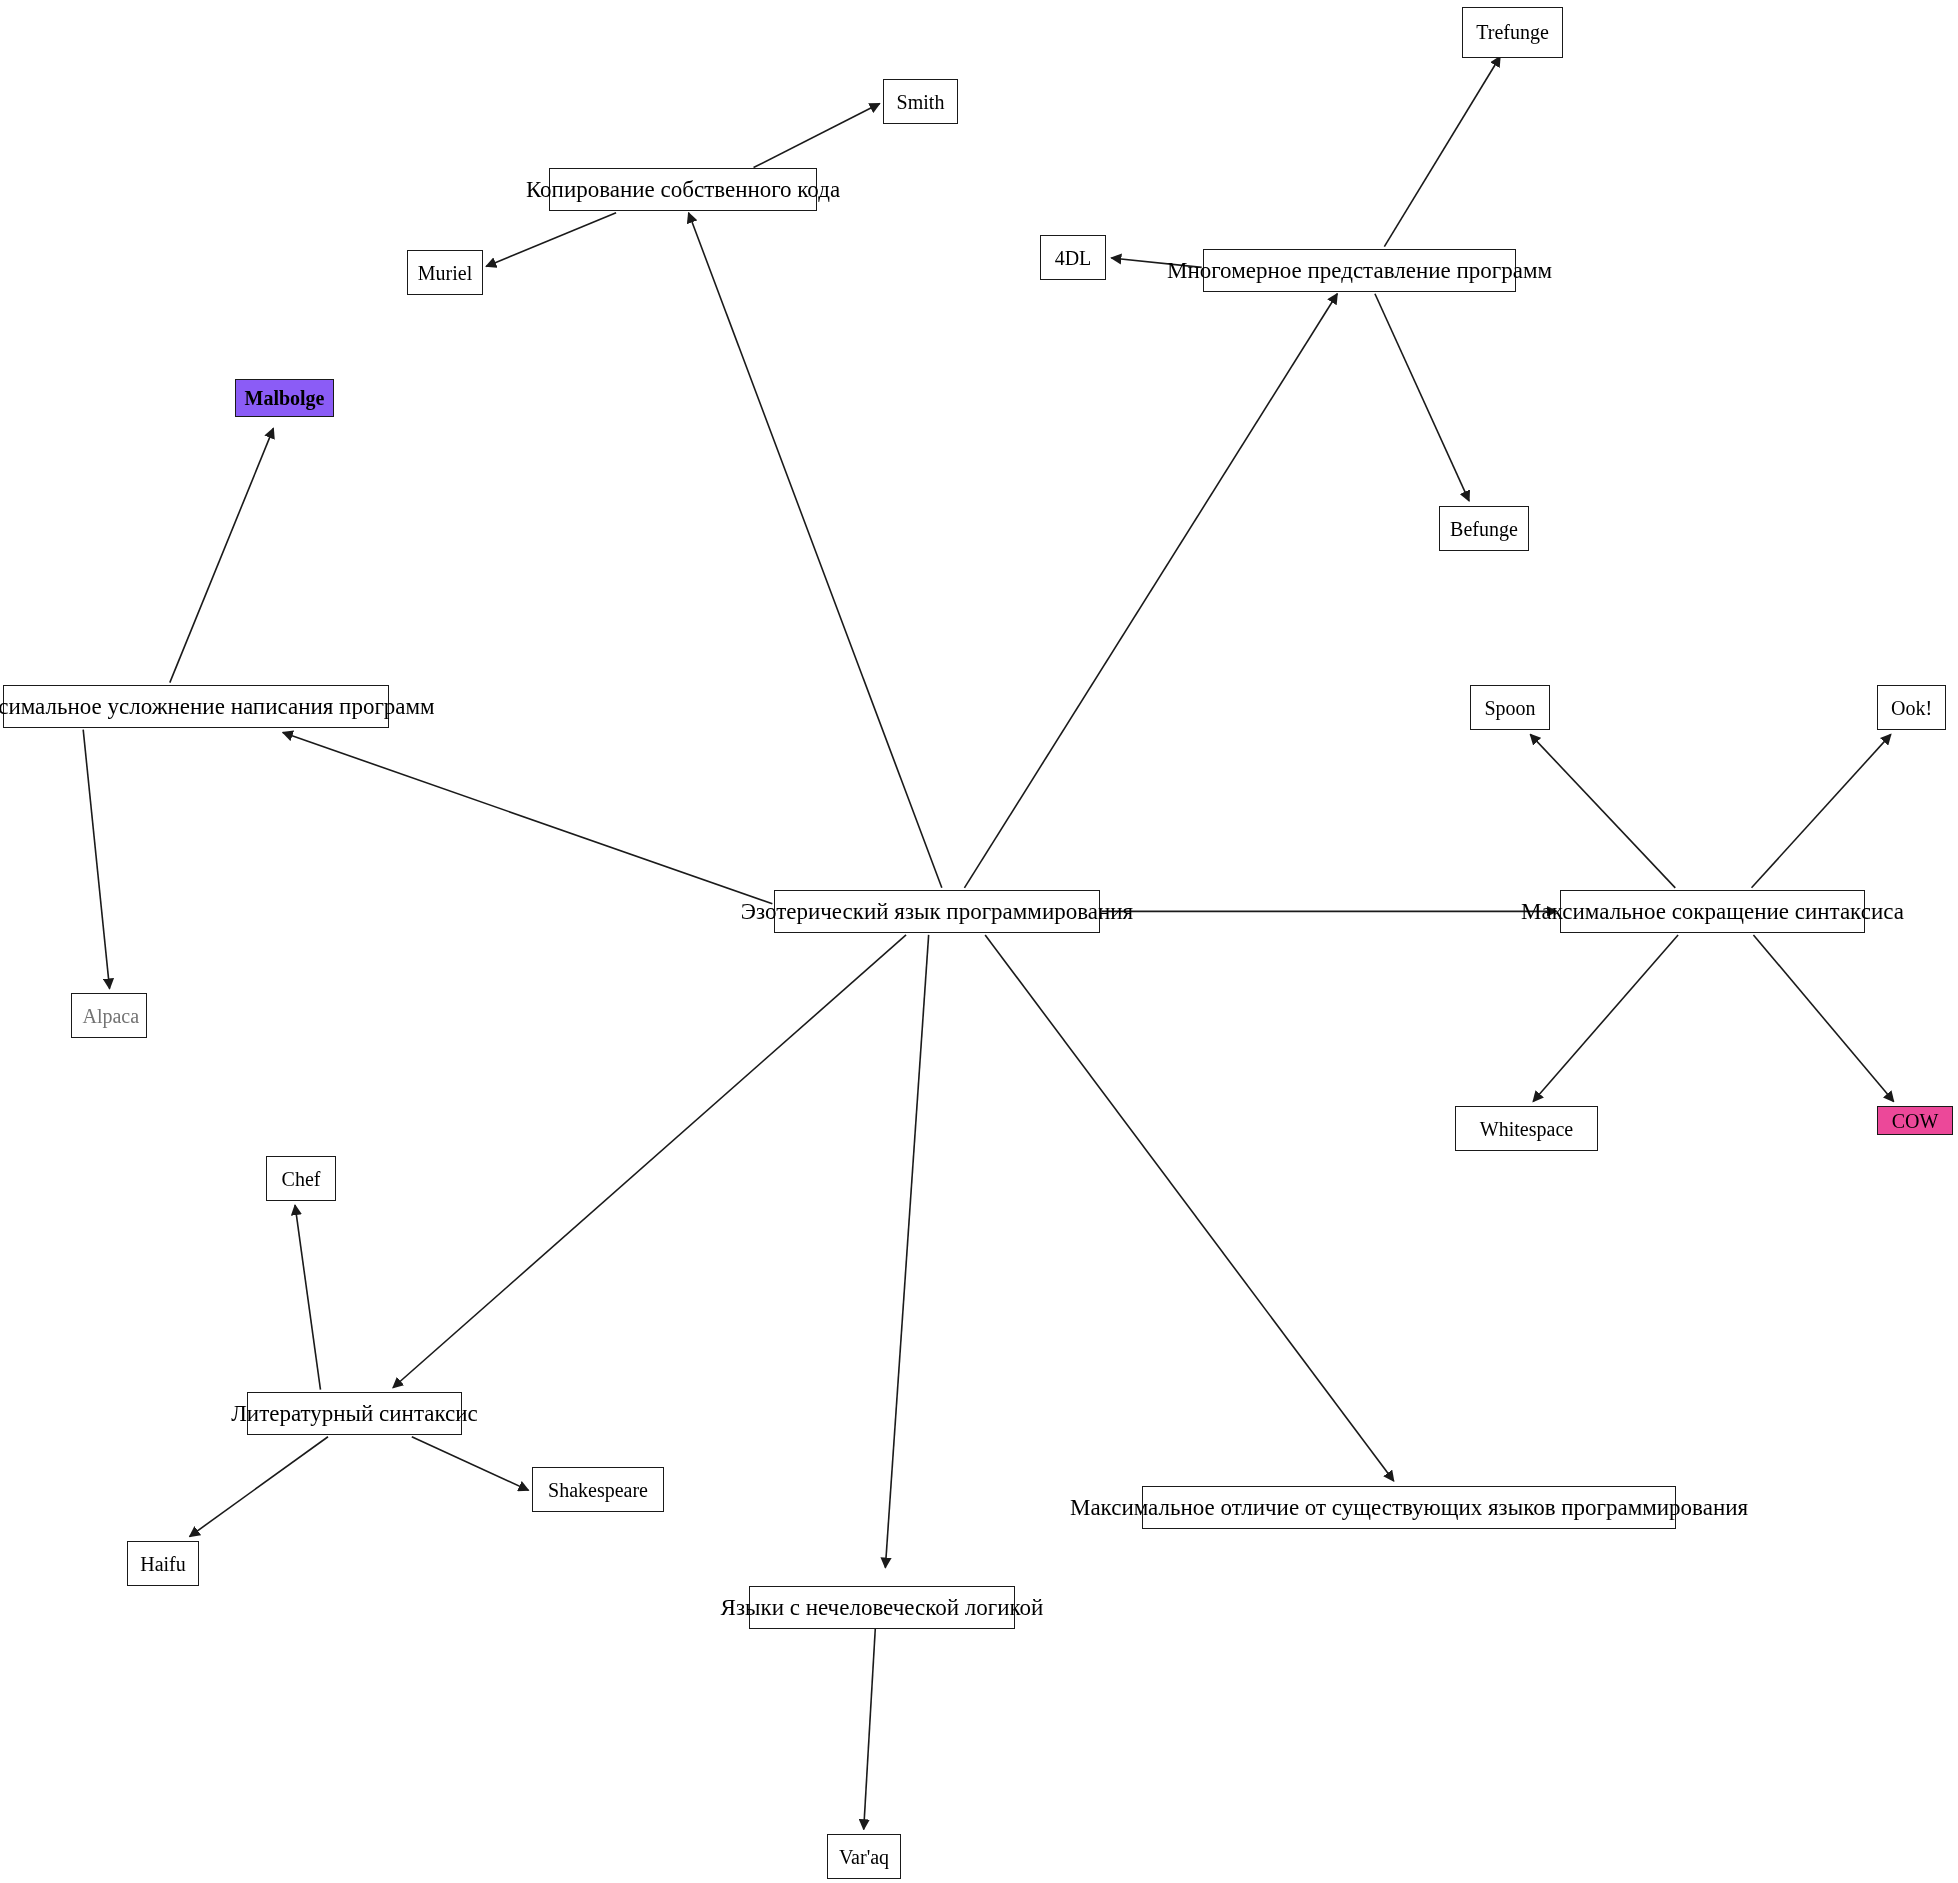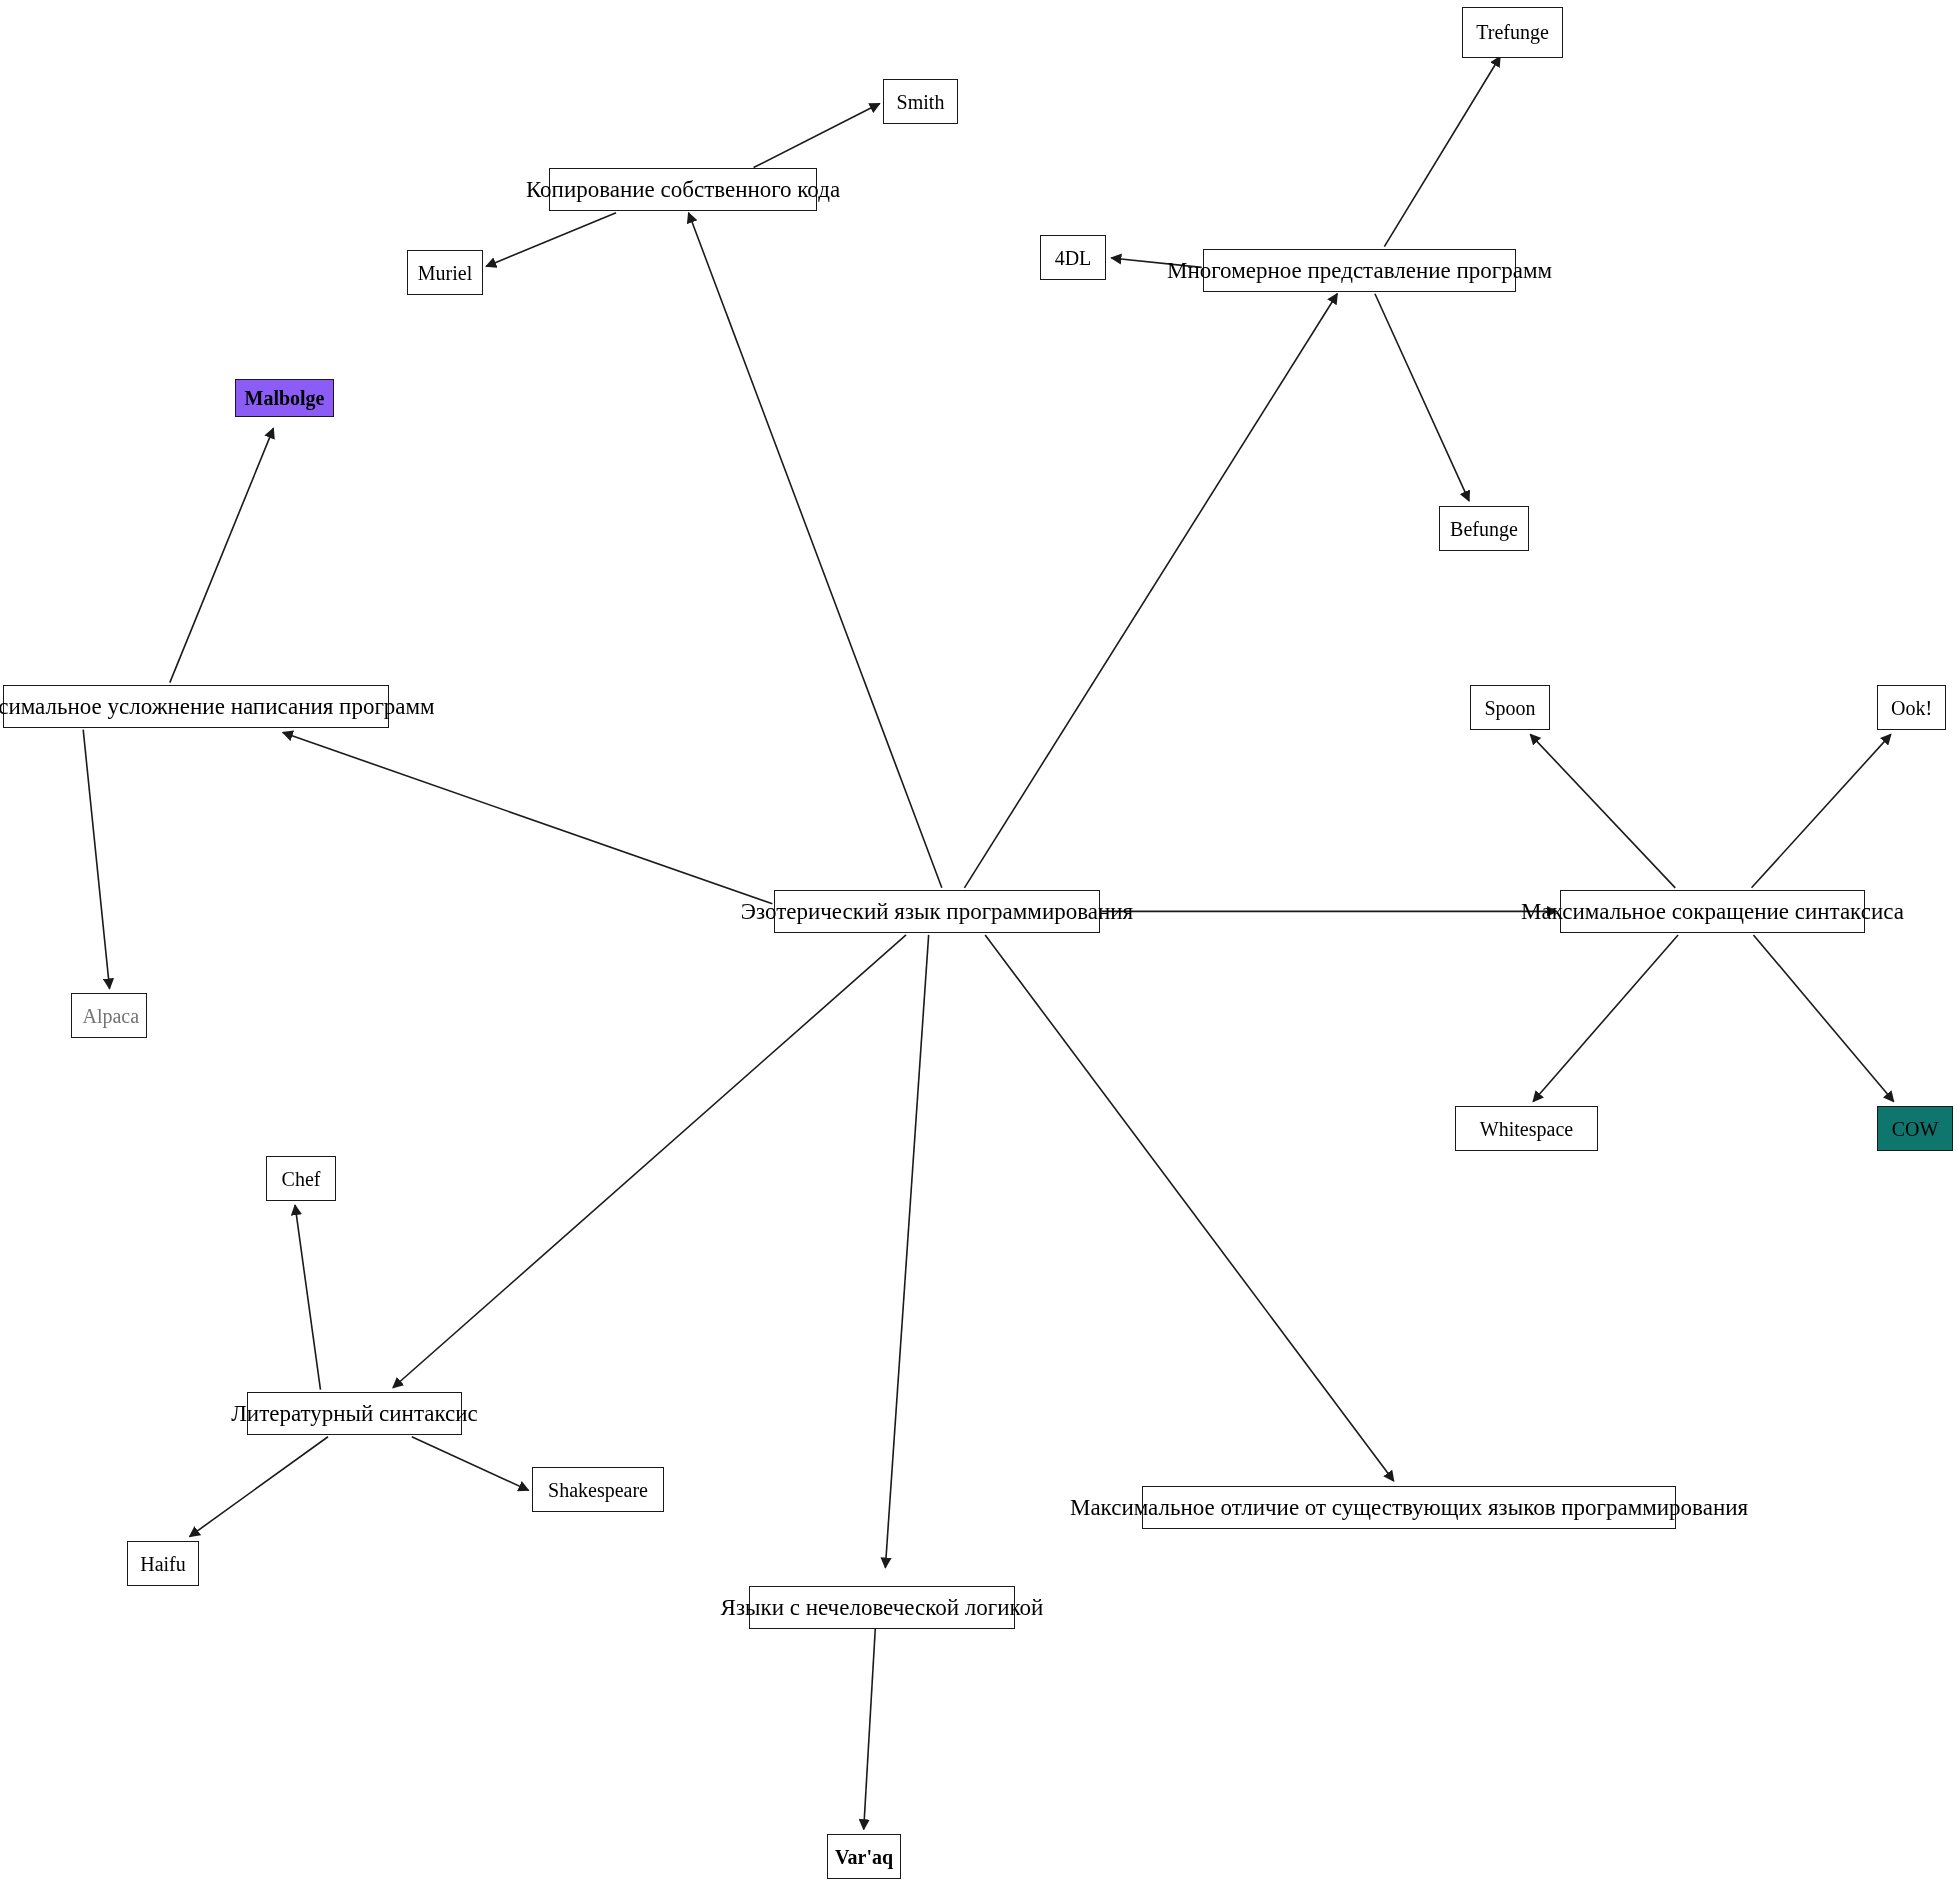--- a/index.html
+++ b/index.html
@@ -118,21 +118,21 @@
       </div>
       <div class="node n-big" style="left: 1560px; top: 890px; width: 305px; height: 43px; border-color: rgb(26, 26, 26); background: rgb(255, 255, 255);">
         <span class="node-label" style="color: rgb(0, 0, 0);">Максимальное сокращение синтаксиса</span>
       </div>
       <div class="node n-small" style="left: 71px; top: 993px; width: 76px; height: 45px; border-color: rgb(26, 26, 26); background: rgb(255, 255, 255);">
         <span class="node-label" style="color: #737373; padding-left: 13px;">Alpaca</span>
       </div>
       <div class="node n-small" style="left: 1455px; top: 1106px; width: 143px; height: 45px; border-color: rgb(26, 26, 26); background: rgb(255, 255, 255);">
         <span class="node-label" style="color: rgb(0, 0, 0);">Whitespace</span>
       </div>
-      <div class="node n-small" style="left: 1877px; top: 1106px; width: 76px; height: 45px; border-color: rgb(26, 26, 26); background: #0f766e; align-items: center;">
+      <div class="node n-small" style="left: 1877px; top: 1106px; width: 76px; height: 29px; border-color: rgb(26, 26, 26); background: #ec4899; align-items: center;">
         <span class="node-label" style="color: rgb(0, 0, 0);">COW</span>
       </div>
       <div class="node n-small" style="left: 266px; top: 1156px; width: 70px; height: 45px; border-color: rgb(26, 26, 26); background: rgb(255, 255, 255);">
         <span class="node-label" style="color: rgb(0, 0, 0);">Chef</span>
       </div>
       <div class="node n-big" style="left: 247px; top: 1392px; width: 215px; height: 43px; border-color: rgb(26, 26, 26); background: rgb(255, 255, 255);">
         <span class="node-label" style="color: rgb(0, 0, 0);">Литературный синтаксис</span>
       </div>
       <div class="node n-big" style="left: 1142px; top: 1486px; width: 534px; height: 43px; border-color: rgb(26, 26, 26); background: rgb(255, 255, 255);">
         <span class="node-label" style="color: rgb(0, 0, 0);">Максимальное отличие от существующих языков программирования</span>
@@ -140,17 +140,17 @@
       <div class="node n-small" style="left: 532px; top: 1467px; width: 132px; height: 45px; border-color: rgb(26, 26, 26); background: rgb(255, 255, 255);">
         <span class="node-label" style="color: rgb(0, 0, 0);">Shakespeare</span>
       </div>
       <div class="node n-small" style="left: 127px; top: 1541px; width: 72px; height: 45px; border-color: rgb(26, 26, 26); background: rgb(255, 255, 255);">
         <span class="node-label" style="color: rgb(0, 0, 0);">Haifu</span>
       </div>
       <div class="node n-big" style="left: 749px; top: 1573px; width: 266px; height: 43px; border-color: rgb(26, 26, 26); background: rgb(255, 255, 255); margin-top: 13px;">
         <span class="node-label" style="color: rgb(0, 0, 0);">Языки с нечеловеческой логикой</span>
       </div>
       <div class="node n-small" style="left: 827px; top: 1834px; width: 74px; height: 45px; border-color: rgb(26, 26, 26); background: rgb(255, 255, 255);">
-        <span class="node-label" style="color: rgb(0, 0, 0); font-weight: bold;">Var'aq</span>
+        <span class="node-label" style="color: rgb(0, 0, 0);">Var'aq</span>
       </div>
     </div>
 </div>
 
 
 </body></html>

